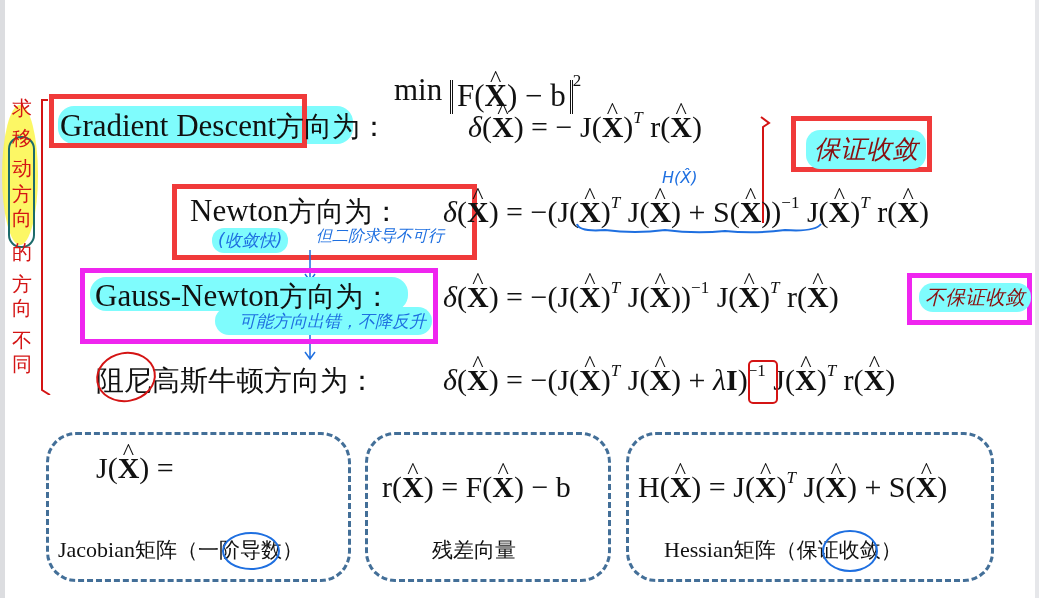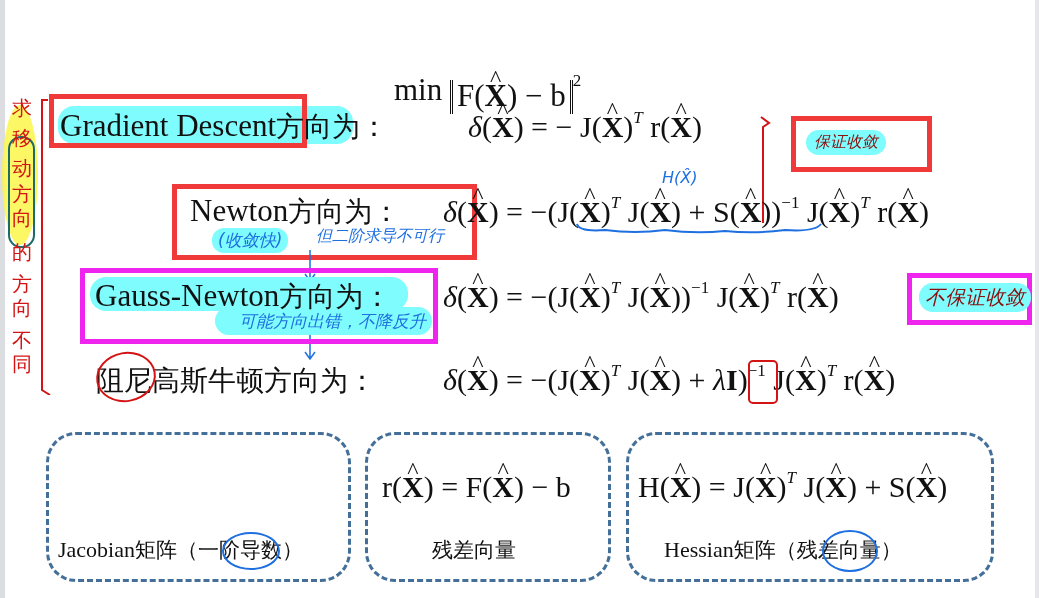--- a/index.html
+++ b/index.html
@@ -25,21 +25,21 @@
   sup { font-size: 17px; vertical-align: 14px; line-height: 0; }
   sup.it { font-style: italic; }
   .it { font-style: italic; }
 
   .highlight-cyan { background: #7ffcfd; border-radius: 16px; }
 
   .box-red { position: absolute; border: 5px solid #f03a3a; box-sizing: border-box; }
   .box-mag { position: absolute; border: 5px solid #ef25ef; box-sizing: border-box; }
 
   .hand-blue { font-family: "DejaVu Sans", sans-serif; color: #1e6fe0; font-style: italic; font-size: 17px; }
-  .hand-dark { font-family: "DejaVu Sans", sans-serif; color: #8a1010; font-style: italic; font-size: 16px; }
+  .hand-dark { font-family: "DejaVu Sans", sans-serif; color: #8a1010; font-style: italic; font-size: 26px; }
   .hand-red  { font-family: "DejaVu Sans", sans-serif; color: #d41414; font-size: 20px; }
 
   .dash-box {
     position: absolute; border: 3px dashed #436f98; border-radius: 30px; box-sizing: border-box;
   }
   .box-caption { position: absolute; font-size: 21px; font-family: "DejaVu Sans", "Liberation Serif", sans-serif; }
   .box-caption .en { font-family: "Liberation Serif", serif; font-size: 22px; }
 
   .frac { display: inline-block; vertical-align: middle; text-align: center; }
   .frac .num { display: block; border-bottom: 2px solid #111; padding: 0 4px 2px; }
@@ -126,32 +126,33 @@
 
 <div class="abs cn" style="left:96px; top:362px; font-size:28px;">阻尼高斯牛顿方向为：</div>
 <div class="circle-red" style="left:96px; top:352px; width:56px; height:46px; transform:rotate(-10deg);"></div>
 <div class="abs math" style="left:443px; top:365px;">
   <span class="it">δ</span>(<span class="hat">X</span>) = −(J(<span class="hat">X</span>)<sup class="it">T</sup> J(<span class="hat">X</span>) + <span class="it">λ</span><b>I</b>)<sup>−1</sup> J(<span class="hat">X</span>)<sup class="it">T</sup> r(<span class="hat">X</span>)
 </div>
 <div class="abs" style="left:748px; top:360px; width:26px; height:40px; border:2px solid #d41414; border-radius:5px;"></div>
 
 <div class="dash-box" style="left:46px; top:432px; width:305px; height:150px;"></div>
 <div class="abs math" style="left:96px; top:450px;">
+  <span style="vertical-align:middle;">J(<span class="hat">X</span>) = </span>
 </div>
 <div class="box-caption" style="left:58px; top:536px;">
   <span class="en">Jacobian</span><span>矩阵（一阶导数）</span>
 </div>
 <div class="circle-blue" style="left:222px; top:532px; width:54px; height:34px;"></div>
 
 <div class="dash-box" style="left:365px; top:432px; width:246px; height:150px;"></div>
 <div class="abs math" style="left:382px; top:472px;">
   r(<span class="hat">X</span>) = F(<span class="hat">X</span>) − b
 </div>
 <div class="box-caption" style="left:432px; top:536px;">残差向量</div>
 
 <div class="dash-box" style="left:626px; top:432px; width:368px; height:150px;"></div>
 <div class="abs math" style="left:638px; top:472px;">
   H(<span class="hat">X</span>) = J(<span class="hat">X</span>)<sup class="it">T</sup> J(<span class="hat">X</span>) + S(<span class="hat">X</span>)
 </div>
 <div class="box-caption" style="left:664px; top:536px;">
-  <span class="en">Hessian</span><span>矩阵（残差向量）</span>
+  <span class="en">Hessian</span><span>矩阵（保证收敛）</span>
 </div>
 <div class="circle-blue" style="left:822px; top:530px; width:52px; height:38px;"></div>
 
 </body></html>

